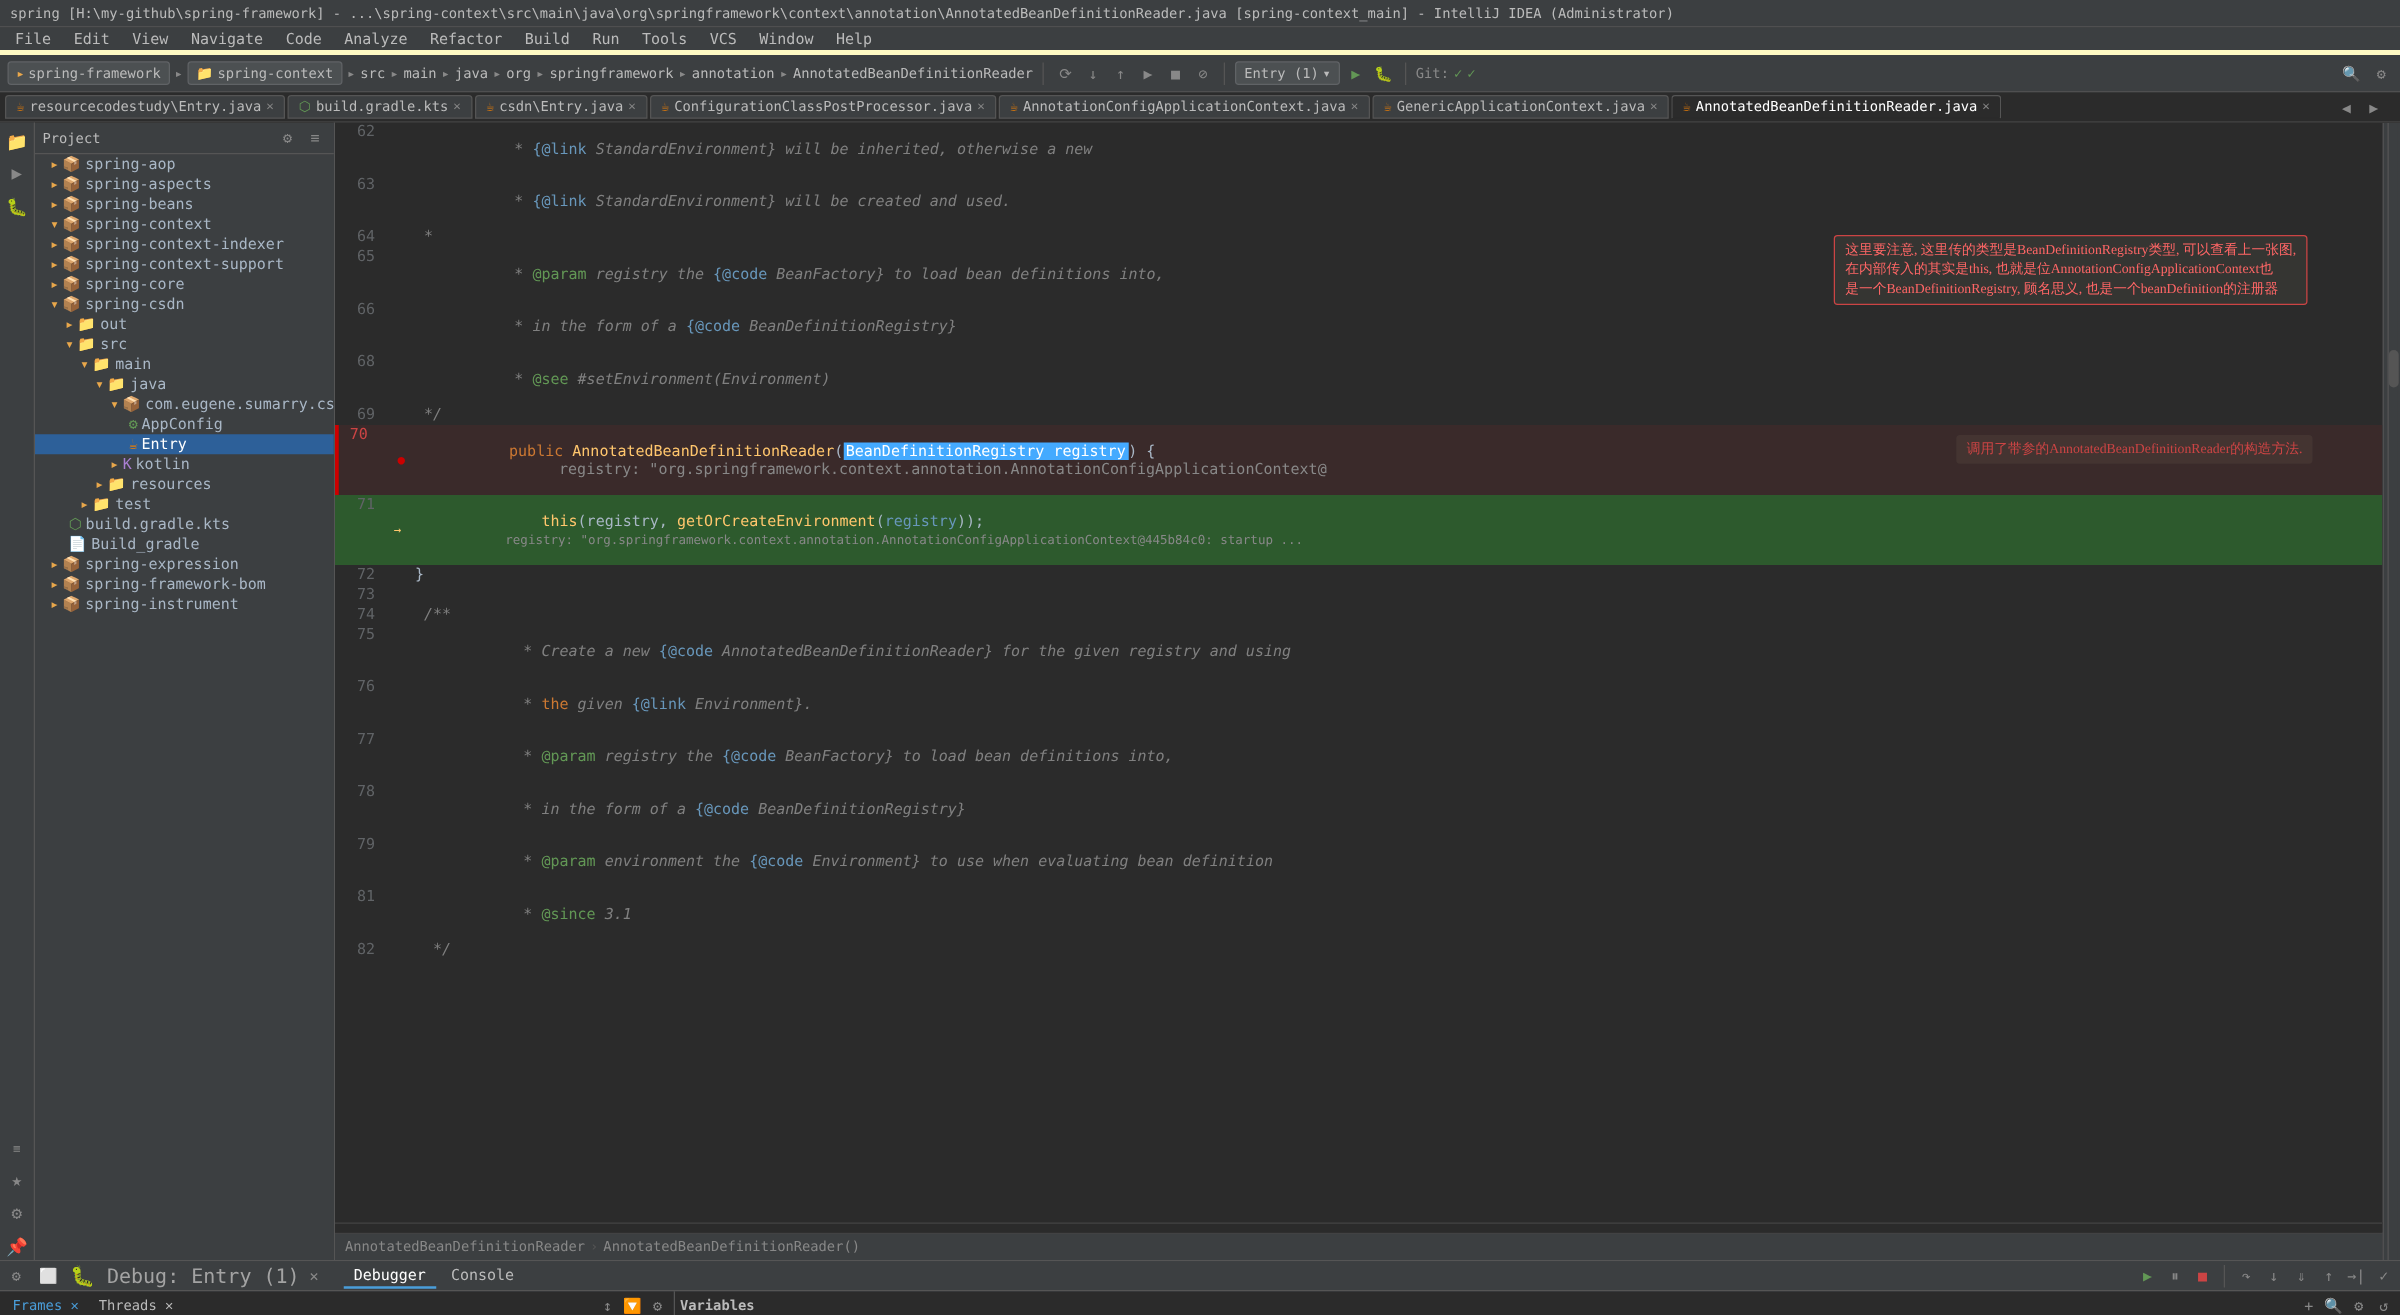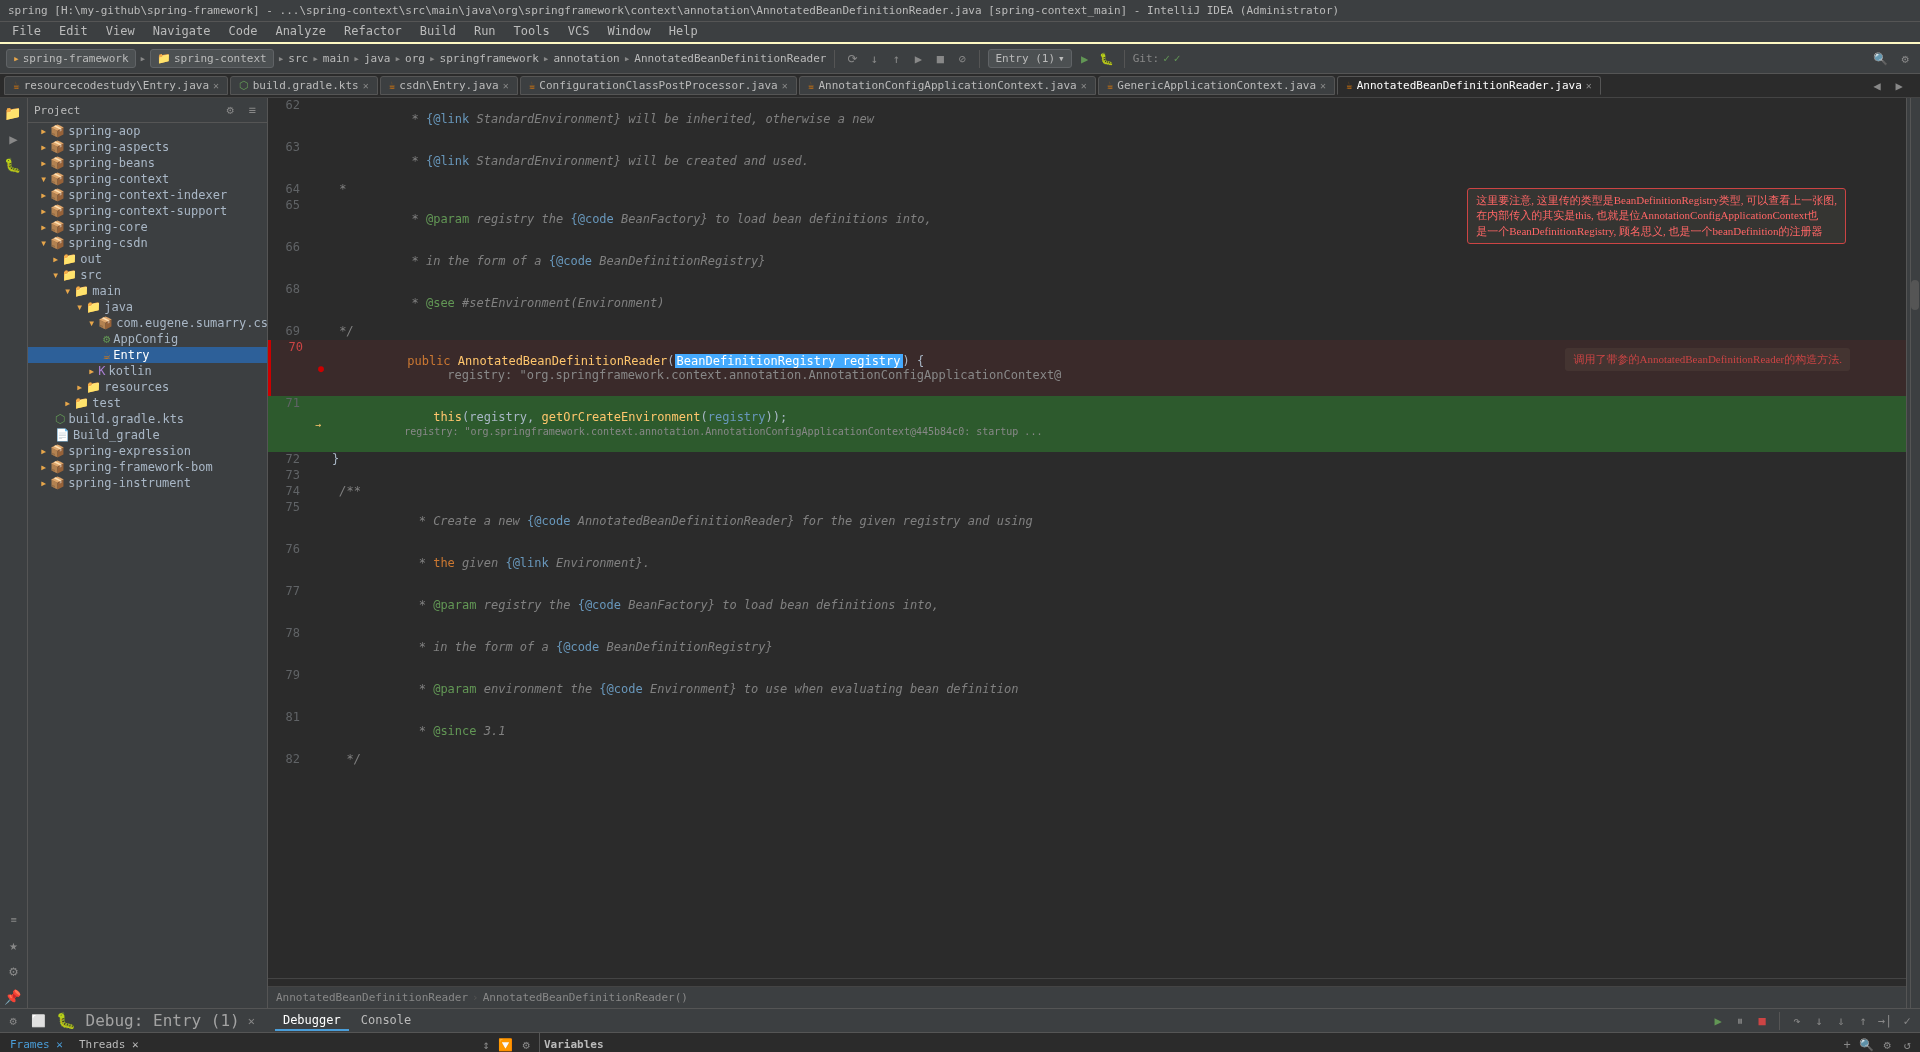--- a/index.html
+++ b/index.html
@@ -23,24 +23,25 @@
       font-size: 11px;
       color: #bbbbbb;
       border-bottom: 1px solid #555;
     }
 
     
     #menu-bar {
       background: #3c3f41;
       height: 22px;
       display: flex;
+      align-items: center;
       padding: 0 4px;
       font-size: 12px;
       color: #bbbbbb;
-      border-bottom: 2px solid #fef9c3;
+      border-bottom: 4px solid #fef9c3;
       gap: 2px;
     }
     .menu-item {
       padding: 2px 8px;
       cursor: pointer;
     }
 
     
     #toolbar {
       background: #3c3f41;
@@ -632,21 +633,21 @@
         <span class="line-content">
           <span class="comment"> * </span><span class="javadoc-tag">@see</span><span class="comment"> #setEnvironment(Environment)</span>
         </span>
       </div>
       <div class="code-line">
         <span class="line-num">69</span>
         <span class="line-gutter"></span>
         <span class="line-content comment"> */</span>
       </div>
       <div class="code-line highlighted-line" style="background:#3a2a2a; border-left: 3px solid #cc0000;">
-        <span class="line-num" style="color:#cc4444;">70</span>
+        <span class="line-num" style="color:#cc4444;text-align:center;">70</span>
         <span class="line-gutter" style="color:#cc0000;">●</span>
         <span class="line-content">
           <span class="kw">public </span><span style="color:#ffc66d;">AnnotatedBeanDefinitionReader</span><span style="color:#a9b7c6;">(</span><span style="background:#44aaff; color:#ffffff; padding: 0 2px;">BeanDefinitionRegistry registry</span><span style="color:#a9b7c6;">) {</span>
           <span style="color:#888; margin-left:40px;">registry: "org.springframework.context.annotation.AnnotationConfigApplicationContext@</span>
         </span>
       </div>
       <div class="code-line current-line" style="background:#2d5a2d;">
         <span class="line-num">71</span>
         <span class="line-gutter" style="color:#ffc66d;">→</span>
         <span class="line-content">

